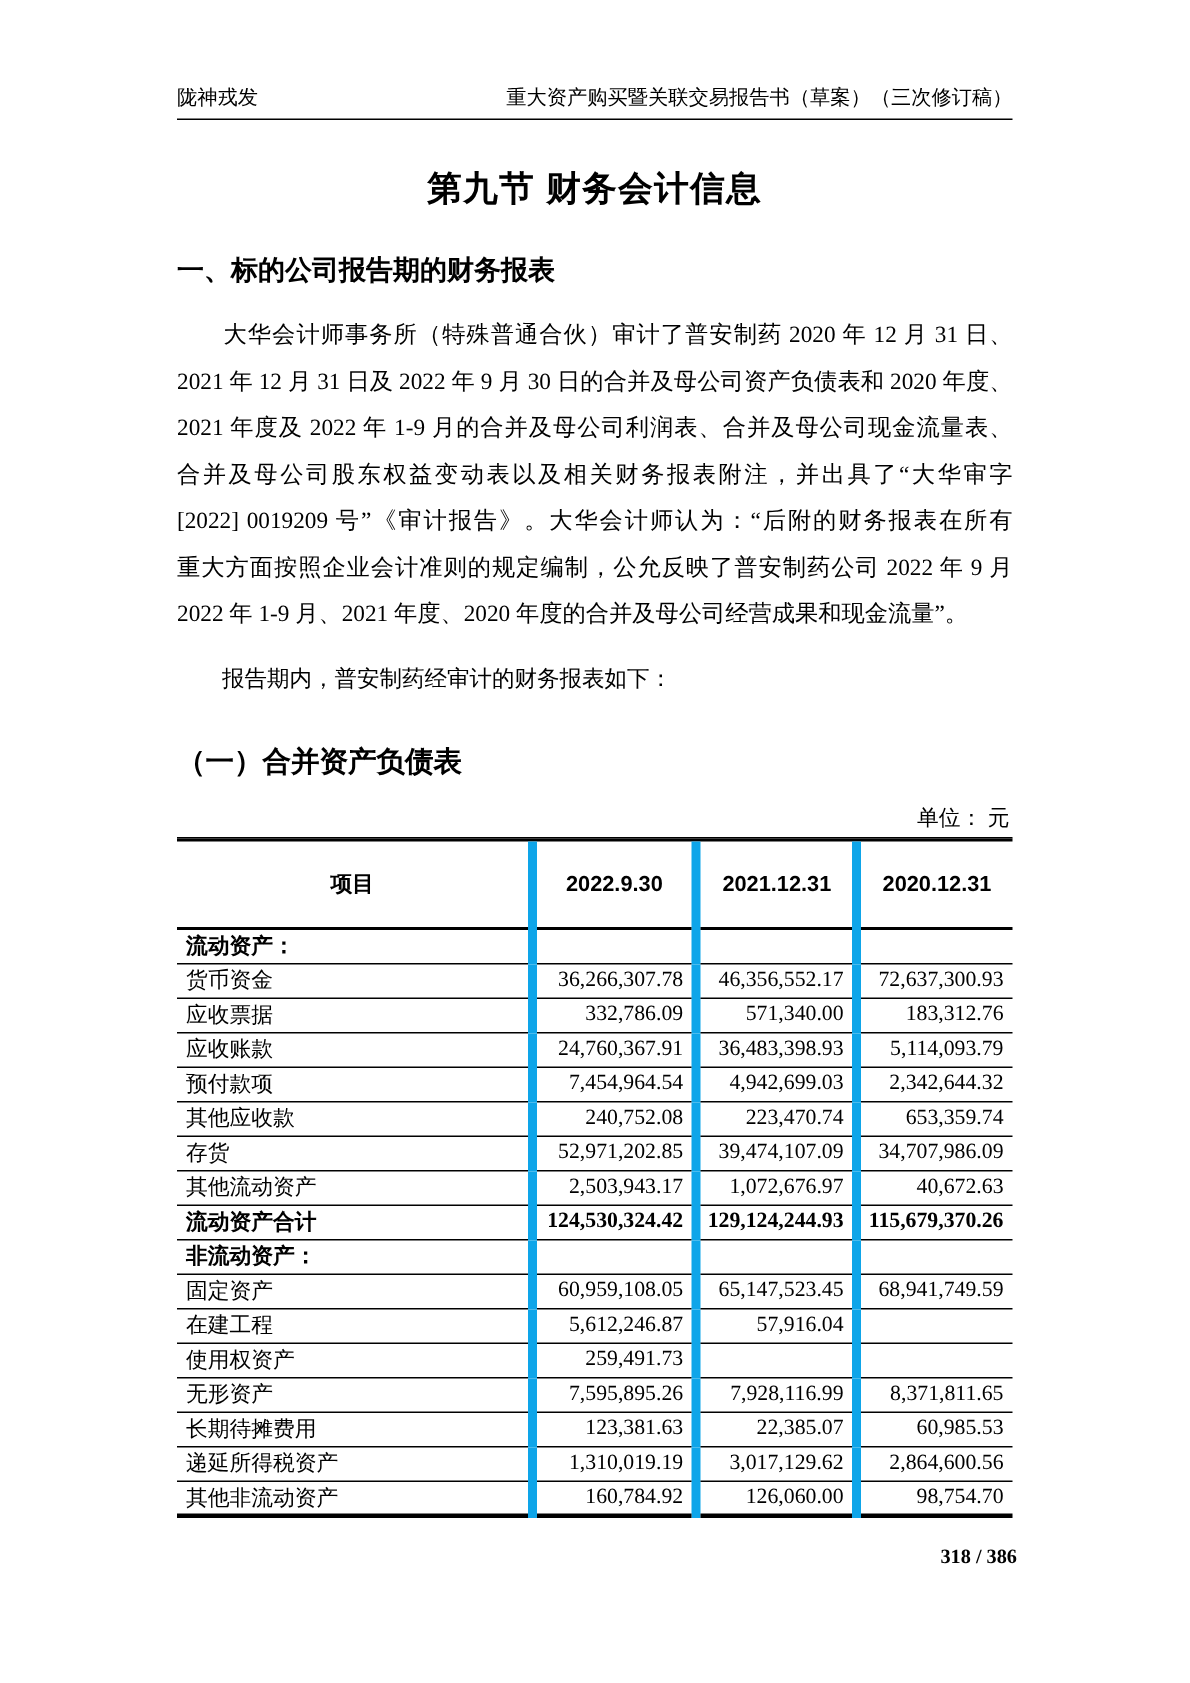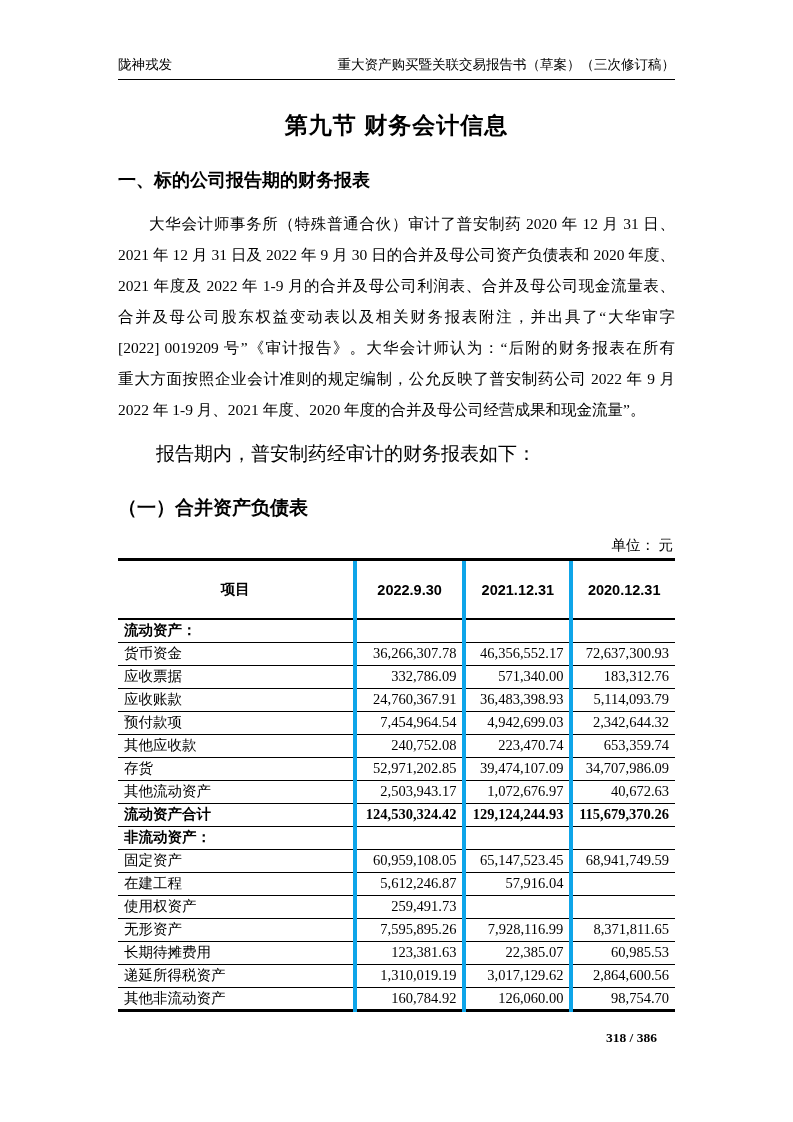--- a/index.html
+++ b/index.html
@@ -43,21 +43,21 @@
   .pline {
     line-height: 31px;
     text-align: justify;
     text-align-last: justify;
     white-space: normal;
   }
   .pline.first { text-indent: 2em; }
   .pline.last  { text-align-last: left; }
   .para2 {
     margin-top: 13px;
-    font-size: 19px; line-height: 31px;
+    font-size: 15px; line-height: 31px;
     text-indent: 2em;
   }
   
   .unit-label {
     font-size: 14.5px;
     text-align: right;
     margin: 15px 2px 3px 0;
   }
   
   .rule-top { height: 2px; border-top: 1px solid #000; border-bottom: 2px solid #000; }
@@ -74,34 +74,34 @@
     height: 27px;
     border-bottom: 2px solid #000;
     padding: 19px 2px;
   }
   .bs-table td {
     height: 23px;
     border-bottom: 1px solid #000;
     padding: 1px 2px;
     overflow: hidden;
   }
-  .bs-table th + th, .bs-table td + td { border-left: 4px solid #0ea5e9; }
+  .bs-table th + th, .bs-table td + td { border-left: 6px solid #0ea5e9; }
   .bs-table tr.lastrow td { border-bottom: 3px solid #000; }
   .bs-table td.cell-label { text-align: left; padding-left: 6px; }
   .bs-table td.cell-num   { text-align: right; padding-right: 6px; font-family: Liberation Serif, serif; }
   .bs-table tr.row-section td.cell-label,
   .bs-table tr.row-total td.cell-label {
     font-family: "Liberation Sans", "DejaVu Sans", sans-serif;
     font-weight: bold;
   }
   .bs-table tr.row-total td.cell-num { font-weight: bold; }
   
   .page-footer {
     position: absolute;
-    right: 136px; bottom: 76px;
+    right: 115px; bottom: 76px;
     font-size: 13.5px; font-weight: bold;
   }
 </style>
 </head>
 <body>
 
 <div class="page">
 
   <div class="doc-header">
     <span>陇神戎发</span>

